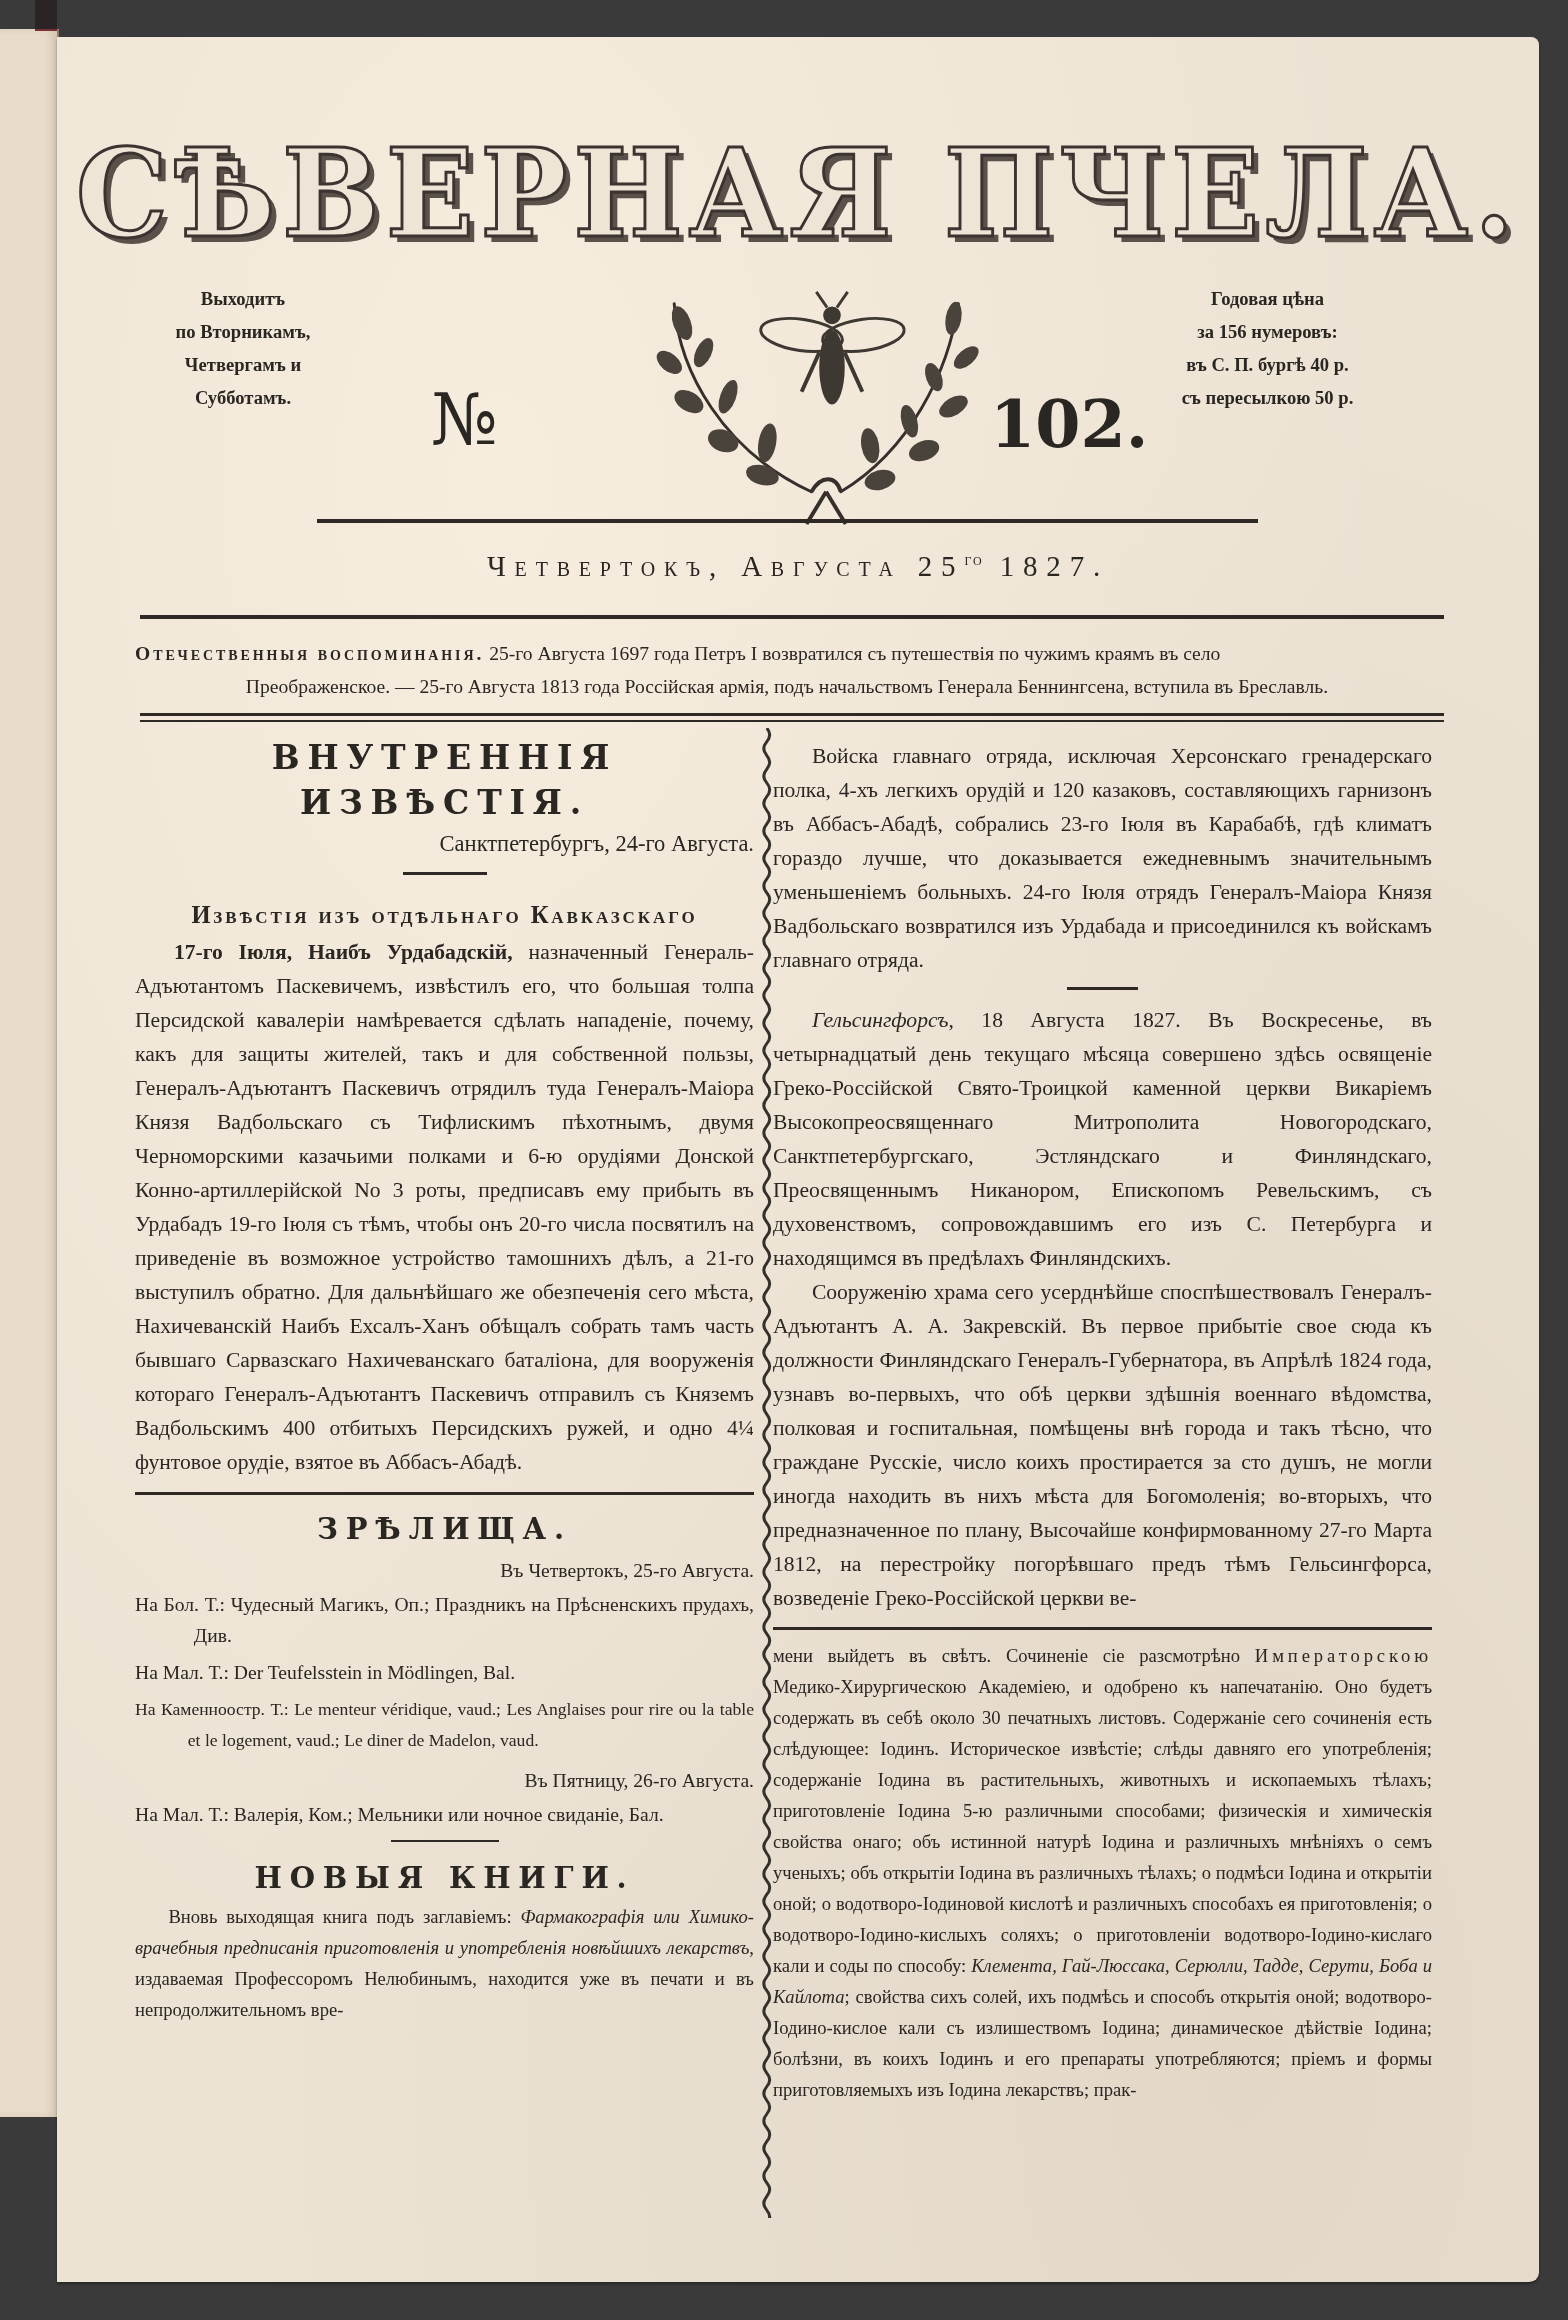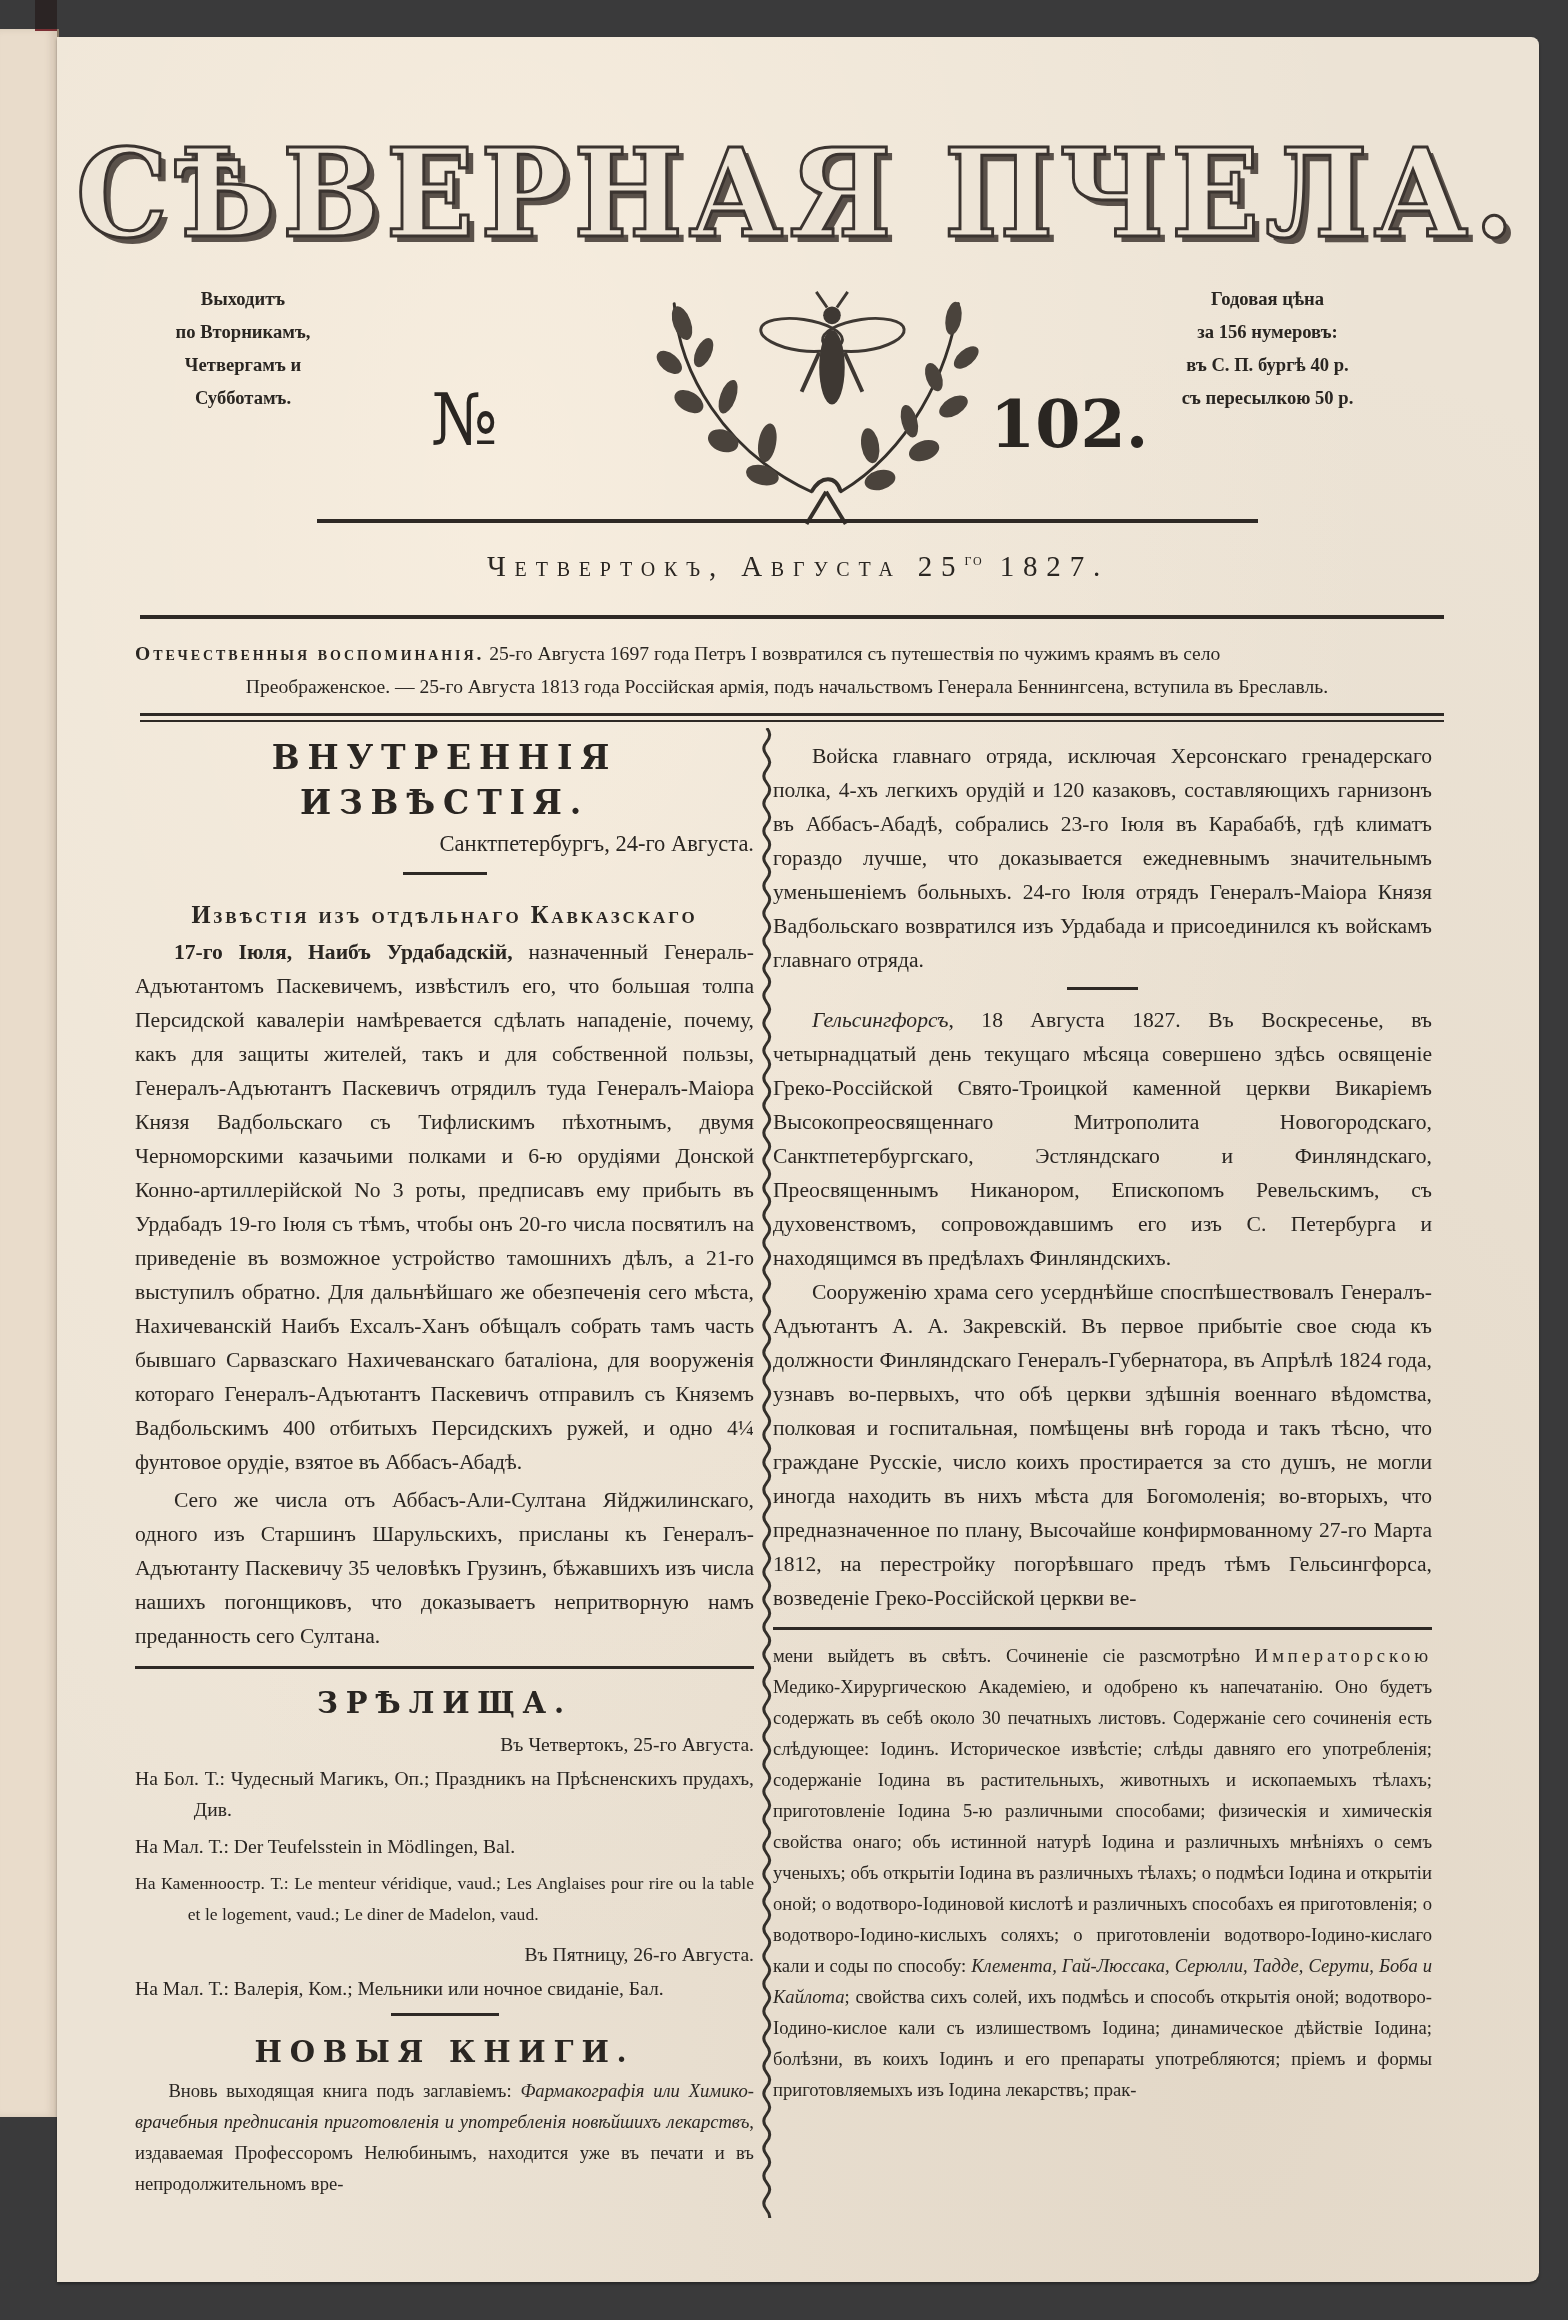--- a/index.html
+++ b/index.html
@@ -166,21 +166,20 @@
   <svg class="abs divider" style="top:691px;height:1490px;" viewBox="0 0 24 1520" preserveAspectRatio="none">
     <path d="M12 0 q 6 7 0 14 q -6 7 0 14 q 6 7 0 14 q -6 7 0 14 q 6 7 0 14 q -6 7 0 14 q 6 7 0 14 q -6 7 0 14 q 6 7 0 14 q -6 7 0 14 q 6 7 0 14 q -6 7 0 14 q 6 7 0 14 q -6 7 0 14 q 6 7 0 14 q -6 7 0 14 q 6 7 0 14 q -6 7 0 14 q 6 7 0 14 q -6 7 0 14 q 6 7 0 14 q -6 7 0 14 q 6 7 0 14 q -6 7 0 14 q 6 7 0 14 q -6 7 0 14 q 6 7 0 14 q -6 7 0 14 q 6 7 0 14 q -6 7 0 14 q 6 7 0 14 q -6 7 0 14 q 6 7 0 14 q -6 7 0 14 q 6 7 0 14 q -6 7 0 14 q 6 7 0 14 q -6 7 0 14 q 6 7 0 14 q -6 7 0 14 q 6 7 0 14 q -6 7 0 14 q 6 7 0 14 q -6 7 0 14 q 6 7 0 14 q -6 7 0 14 q 6 7 0 14 q -6 7 0 14 q 6 7 0 14 q -6 7 0 14 q 6 7 0 14 q -6 7 0 14 q 6 7 0 14 q -6 7 0 14 q 6 7 0 14 q -6 7 0 14 q 6 7 0 14 q -6 7 0 14 q 6 7 0 14 q -6 7 0 14 q 6 7 0 14 q -6 7 0 14 q 6 7 0 14 q -6 7 0 14 q 6 7 0 14 q -6 7 0 14 q 6 7 0 14 q -6 7 0 14 q 6 7 0 14 q -6 7 0 14 q 6 7 0 14 q -6 7 0 14 q 6 7 0 14 q -6 7 0 14 q 6 7 0 14 q -6 7 0 14 q 6 7 0 14 q -6 7 0 14 q 6 7 0 14 q -6 7 0 14 q 6 7 0 14 q -6 7 0 14 q 6 7 0 14 q -6 7 0 14 q 6 7 0 14 q -6 7 0 14 q 6 7 0 14 q -6 7 0 14 q 6 7 0 14 q -6 7 0 14 q 6 7 0 14 q -6 7 0 14 q 6 7 0 14 q -6 7 0 14 q 6 7 0 14 q -6 7 0 14 q 6 7 0 14 q -6 7 0 14 q 6 7 0 14 q -6 7 0 14 q 6 7 0 14 q -6 7 0 14 q 6 7 0 14 q -6 7 0 14 q 6 7 0 14 q -6 7 0 14 q 6 7 0 14 q -6 7 0 14 q 6 7 0 14 q -6 7 0 14 q 6 7 0 14 q -6 7 0 14" stroke="#34302b" stroke-width="3" fill="none"></path>
   </svg>
 
   <div class="abs col left" style="top:698px;">
     <div class="sec-title">ВНУТРЕННІЯ ИЗВѢСТІЯ.</div>
     <div class="sub-title">Санктпетербургъ, 24-го Августа.</div>
     <div class="short-rule"></div>
     <div class="art-title">Извѣстія изъ отдѣльнаго Кавказскаго</div>
     <p><span class="b">17-го Іюля, Наибъ Урдабадскій,</span><span> назначенный Генераль-Адъютантомъ Паскевичемъ, извѣстилъ его, что большая толпа Персидской кавалеріи намѣревается сдѣлать нападеніе, почему, какъ для защиты жителей, такъ и для собственной пользы, Генералъ-Адъютантъ Паскевичъ отрядилъ туда Генералъ-Маіора Князя Вадбольскаго съ Тифлискимъ пѣхотнымъ, двумя Черноморскими казачьими полками и 6-ю орудіями Донской Конно-артиллерійской No 3 роты, предписавъ ему прибыть въ Урдабадъ 19-го Іюля съ тѣмъ, чтобы онъ 20-го числа посвятилъ на приведеніе въ возможное устройство тамошнихъ дѣлъ, а 21-го выступилъ обратно. Для дальнѣйшаго же обезпеченія сего мѣста, Нахичеванскій Наибъ Ехсалъ-Ханъ обѣщалъ собрать тамъ часть бывшаго Сарвазскаго Нахичеванскаго баталіона, для вооруженія котораго Генералъ-Адъютантъ Паскевичъ отправилъ съ Княземъ Вадбольскимъ 400 отбитыхъ Персидскихъ ружей, и одно 4¼ фунтовое орудіе, взятое въ Аббасъ-Абадѣ.</span></p>
-    <p style="margin-top:3.9px;">Сего же числа отъ Аббасъ-Али-Султана Яйджилинскаго, одного изъ Старшинъ Шарульскихъ, присланы къ Генералъ-Адъютанту Паскевичу 35 человѣкъ Грузинъ, бѣжавшихъ изъ числа нашихъ погонщиковъ, что доказываетъ непритворную намъ преданность сего Султана.</p>
 
     <div class="rule" style="height:2.9px;margin:13.7px 0 11.8px;"></div>
     <div class="sec-title" style="font-size:29px;">ЗРѢЛИЩА.</div>
     <div class="sub-title" style="font-size:19.6px;">Въ Четвертокъ, 25-го Августа.</div>
     <div class="theatre">
       <p>На Бол. Т.: Чудесный Магикъ, Оп.; Праздникъ на Прѣсненскихъ прудахъ, Див.</p>
       <p>На Мал. Т.: Der Teufelsstein in Mödlingen, Bal.</p>
       <p style="font-size:17.6px;">На Каменноостр. Т.: Le menteur véridique, vaud.; Les Anglaises pour rire ou la table et le logement, vaud.; Le diner de Madelon, vaud.</p>
     </div>
     <div class="sub-title" style="font-size:19.6px;">Въ Пятницу, 26-го Августа.</div>

